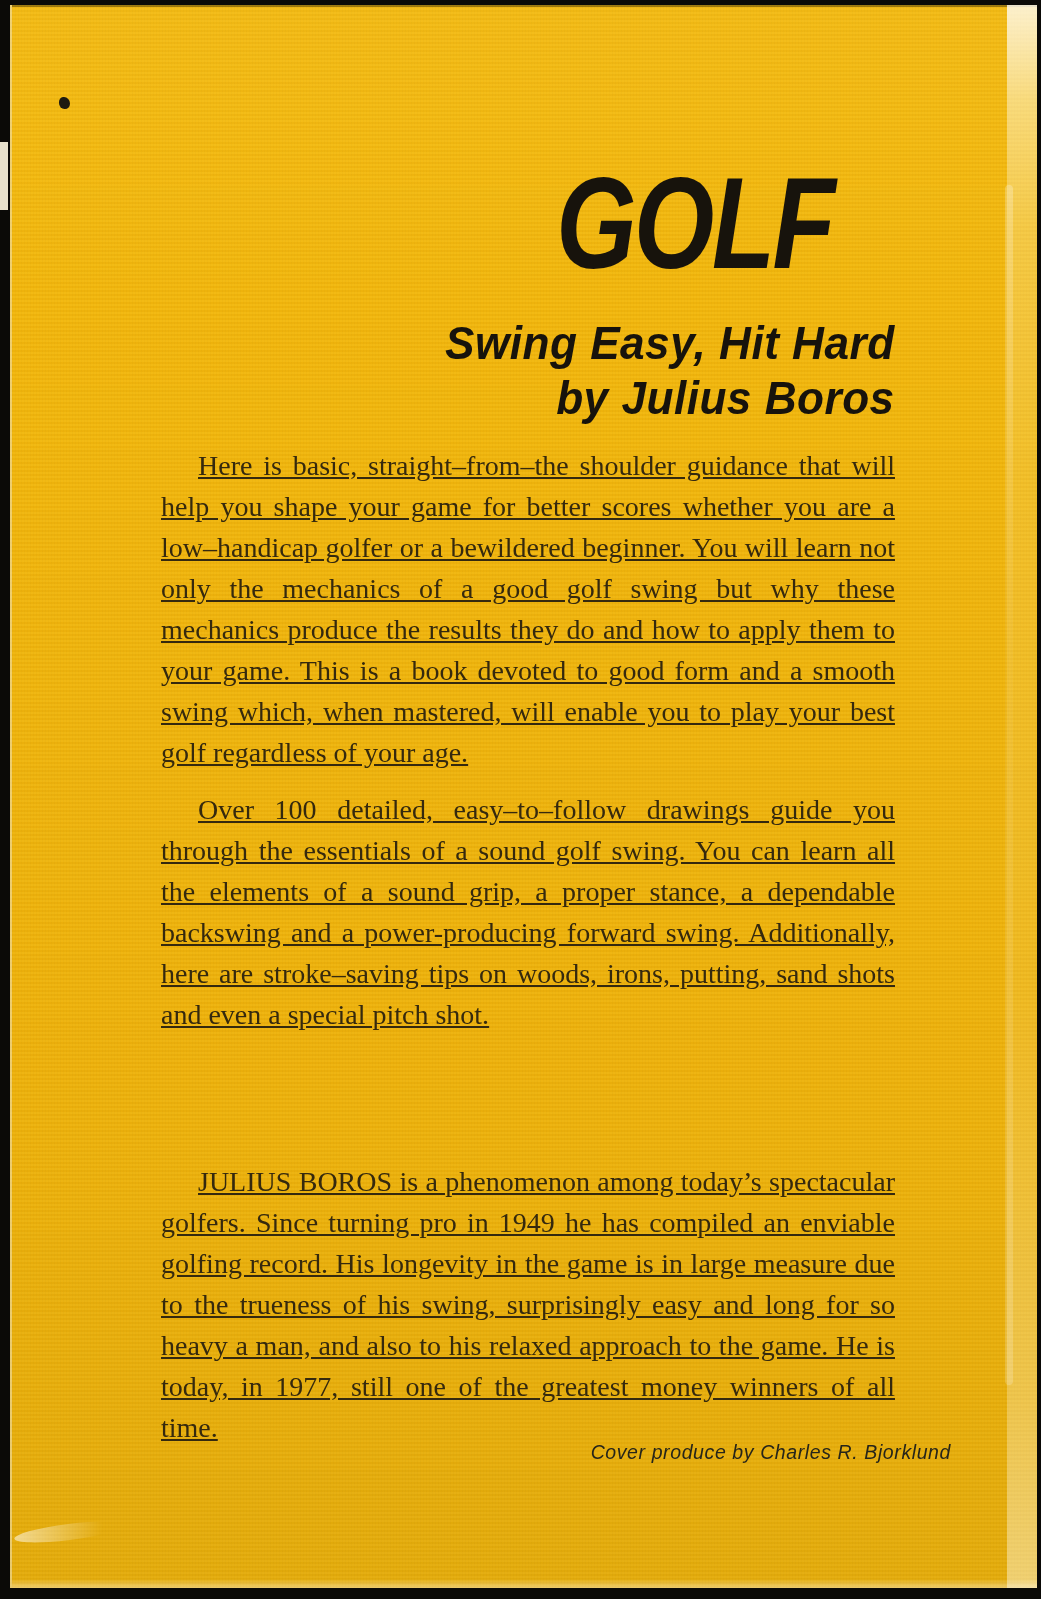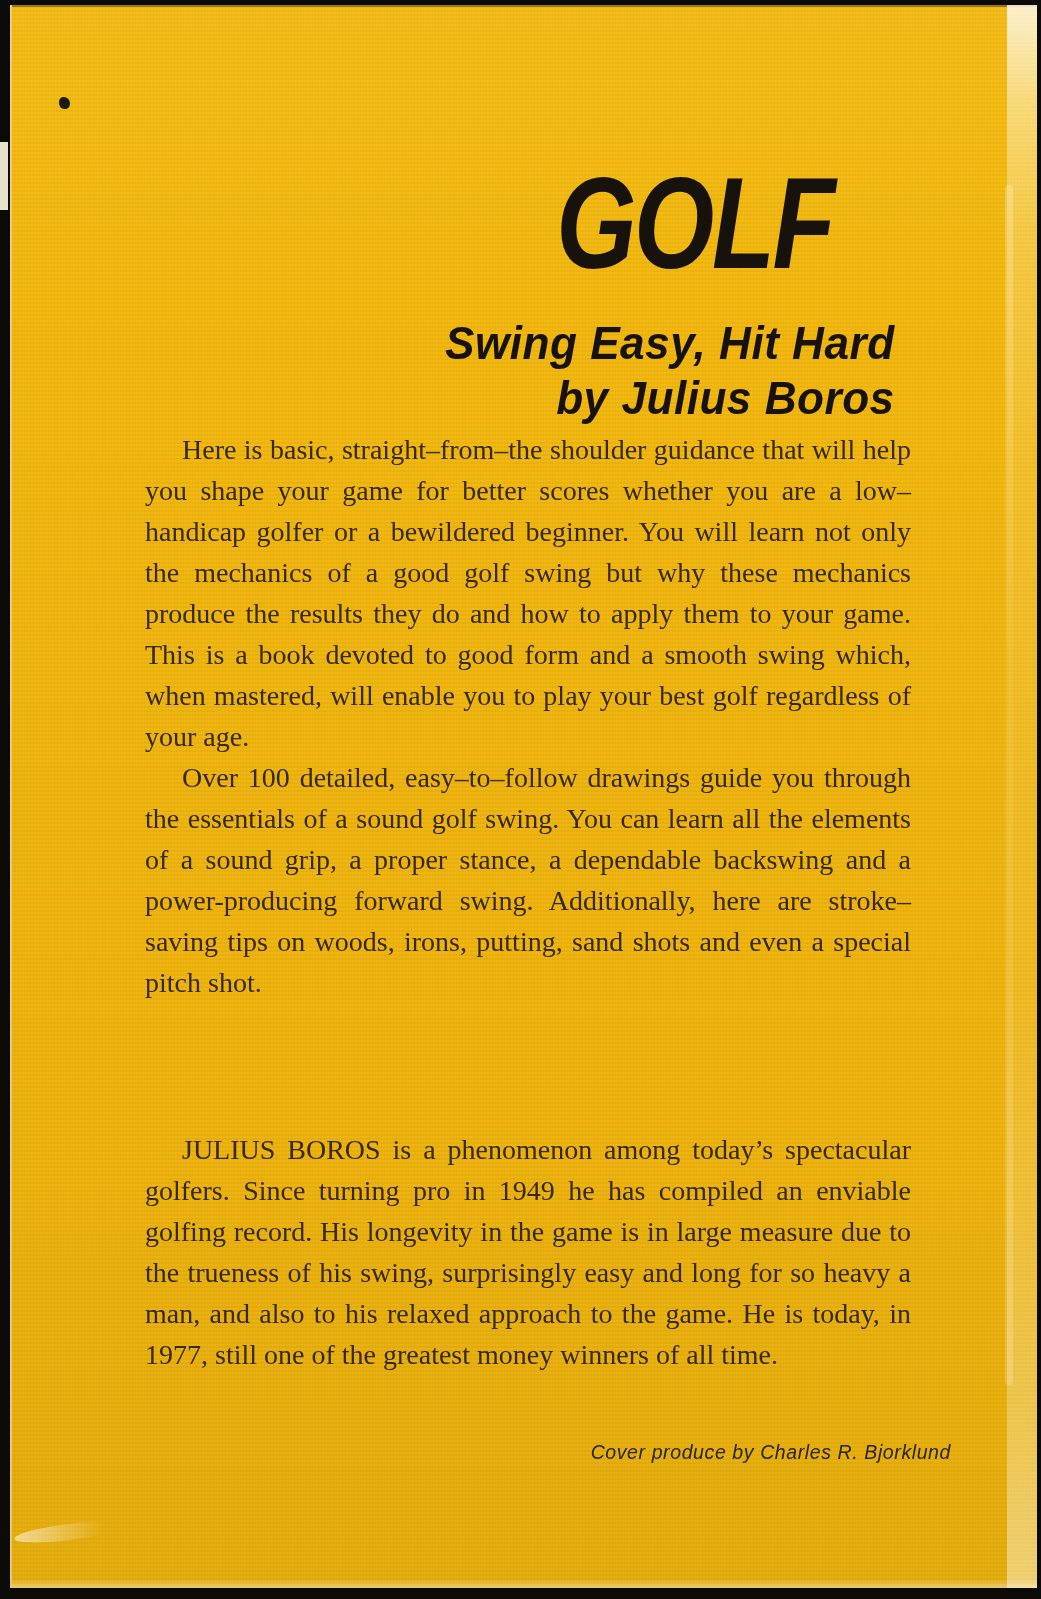--- a/index.html
+++ b/index.html
@@ -137,22 +137,23 @@
     left: 133px;
     top: 424px;
     width: 766px;
     font-family: "Liberation Serif", serif;
     font-size: 28px;
     line-height: 41px;
     color: var(--body-text, #35290e);
     text-align: justify;
   }
   .blurb p {
-    margin: 0;
+    margin: 16px;
     text-indent: 37px;
+    text-decoration: underline;
   }
   .blurb p.bio {
     margin-top: 126px;
   }
   
   .credit {
     position: absolute;
     top: 1436px;
     right: 86px;
     font-family: "Liberation Sans", sans-serif;

